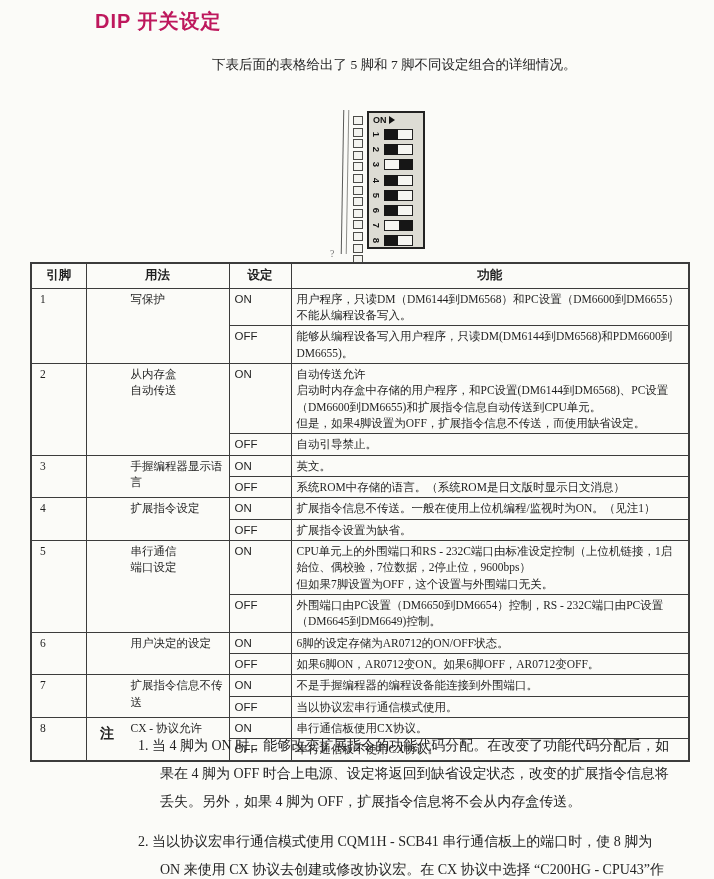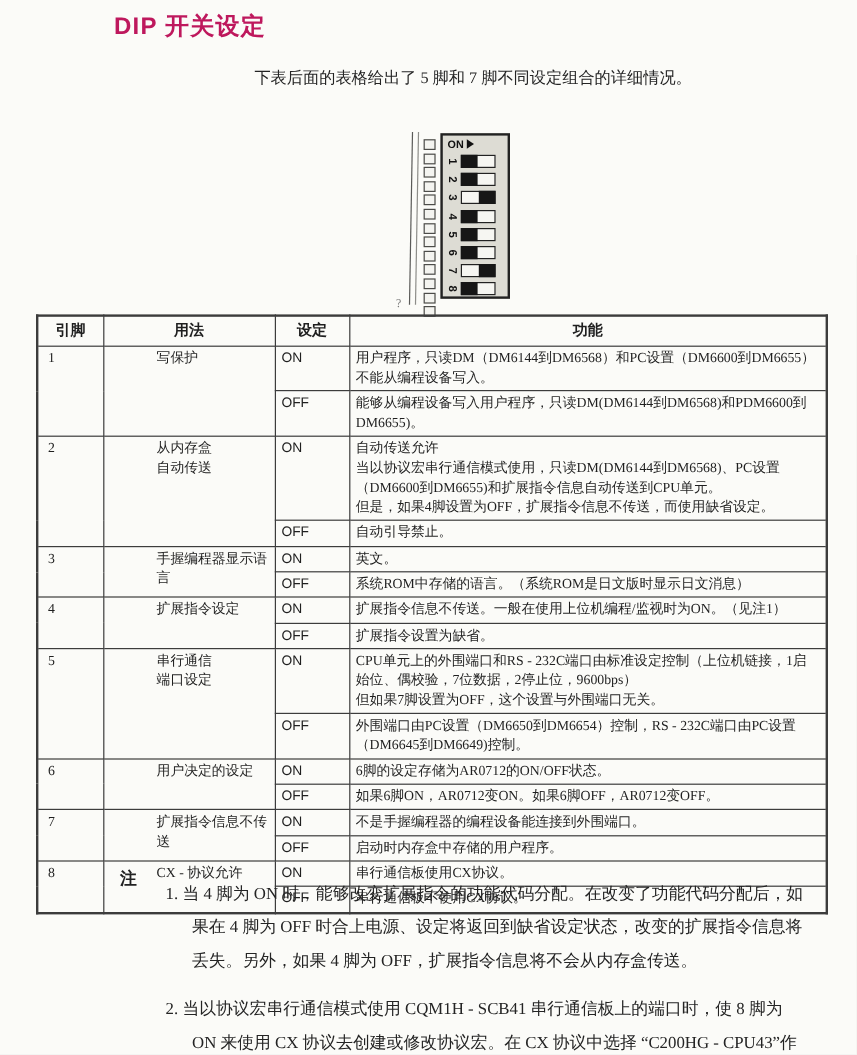--- a/index.html
+++ b/index.html
@@ -189,21 +189,21 @@
         <tr>
           <td class="col-setting">OFF</td>
           <td class="col-function">能够从编程设备写入用户程序，只读DM(DM6144到DM6568)和PDM6600到DM6655)。</td>
         </tr>
         <tr>
           <td class="col-pin" rowspan="2">2</td>
           <td class="col-usage" rowspan="2">从内存盒
 自动传送</td>
           <td class="col-setting">ON</td>
           <td class="col-function">自动传送允许
-当以协议宏串行通信模式使用，只读DM(DM6144到DM6568)、PC设置（DM6600到DM6655)和扩展指令信息自动传送到CPU单元。
+启动时内存盒中存储的用户程序，和PC设置(DM6144到DM6568)、PC设置（DM6600到DM6655)和扩展指令信息自动传送到CPU单元。
 但是，如果4脚设置为OFF，扩展指令信息不传送，而使用缺省设定。</td>
         </tr>
         <tr>
           <td class="col-setting">OFF</td>
           <td class="col-function">自动引导禁止。</td>
         </tr>
         <tr>
           <td class="col-pin" rowspan="2">3</td>
           <td class="col-usage" rowspan="2">手握编程器显示语言</td>
           <td class="col-setting">ON</td>
@@ -246,21 +246,21 @@
           <td class="col-function">如果6脚ON，AR0712变ON。如果6脚OFF，AR0712变OFF。</td>
         </tr>
         <tr>
           <td class="col-pin" rowspan="2">7</td>
           <td class="col-usage" rowspan="2">扩展指令信息不传送</td>
           <td class="col-setting">ON</td>
           <td class="col-function">不是手握编程器的编程设备能连接到外围端口。</td>
         </tr>
         <tr>
           <td class="col-setting">OFF</td>
-          <td class="col-function">启动时内存盒中存储的用户程序。</td>
+          <td class="col-function">当以协议宏串行通信模式使用。</td>
         </tr>
         <tr>
           <td class="col-pin" rowspan="2">8</td>
           <td class="col-usage" rowspan="2">CX - 协议允许</td>
           <td class="col-setting">ON</td>
           <td class="col-function">串行通信板使用CX协议。</td>
         </tr>
         <tr>
           <td class="col-setting">OFF</td>
           <td class="col-function">串行通信板不使用CX协议。</td>

